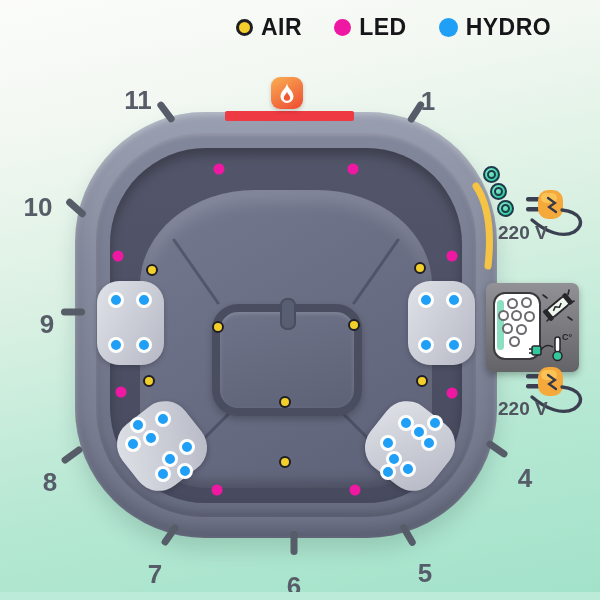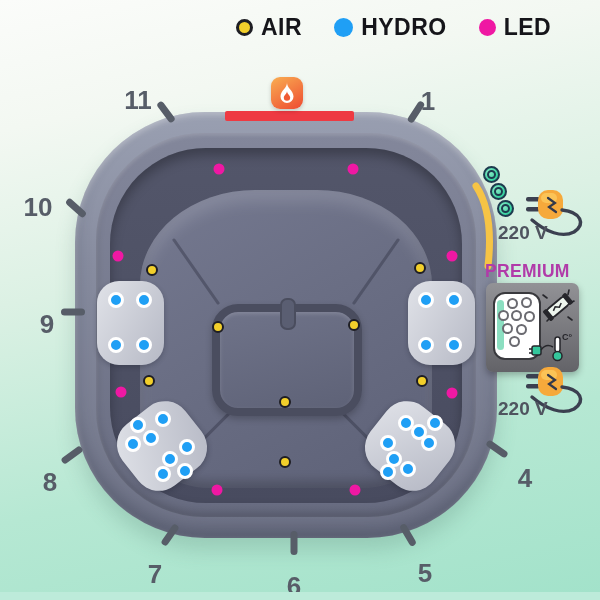--- a/index.html
+++ b/index.html
@@ -94,26 +94,26 @@
 <body>
 
 <div class="stage">
 
   <div class="legend">
     <div class="legend-item">
       <span class="legend-dot air" style="background: rgb(242, 207, 43);"></span>
       <span class="legend-label">AIR</span>
     </div>
     <div class="legend-item">
+      <span class="legend-dot led" style="background: rgb(239, 24, 163);"></span>
+      <span class="legend-label">LED</span>
+    </div>
+    <div class="legend-item">
       <span class="legend-dot hydro" style="background: rgb(31, 159, 245);"></span>
       <span class="legend-label">HYDRO</span>
-    </div>
-    <div class="legend-item">
-      <span class="legend-dot led" style="background: rgb(239, 24, 163);"></span>
-      <span class="legend-label">LED</span>
     </div>
   </div>
 
   <div>
     <div class="shell"></div>
     <div class="wall"></div>
     <div class="basin"></div>
     <div class="floor"></div>
     <div class="crease tl"></div>
     <div class="crease tr"></div>
@@ -208,21 +208,20 @@
   <svg class="plug-svg top" viewBox="0 0 62 58">
     <rect x="0" y="13" width="14" height="4.5" rx="2" fill="#3b4050"></rect>
     <rect x="0" y="23" width="14" height="4.5" rx="2" fill="#3b4050"></rect>
     <rect x="12" y="6" width="25" height="29" rx="10" fill="#f6a93b"></rect>
     <rect x="15" y="9" width="16" height="10" rx="5" fill="#fdc95e" opacity=".8"></rect>
     <path d="M22 14 l7 5 l-6 4 l7 5" stroke="#33384a" stroke-width="2.2" fill="none" stroke-linecap="round"></path>
     <path d="M36 26 C 55 28 60 40 48 48 C 36 54 20 48 6 36" stroke="#3b4050" stroke-width="3.4" fill="none" stroke-linecap="round"></path>
   </svg>
   <div class="voltage top">220 V</div>
 
-  <div class="premium">PREMIUM</div>
 
   <div class="panel">
     <div class="filter-body">
       <div class="filter-stripe"></div>
       <span class="fc"></span>
         <span class="fc"></span>
         <span class="fc"></span>
         <span class="fc"></span>
       <span class="fc"></span>
         <span class="fc"></span>

